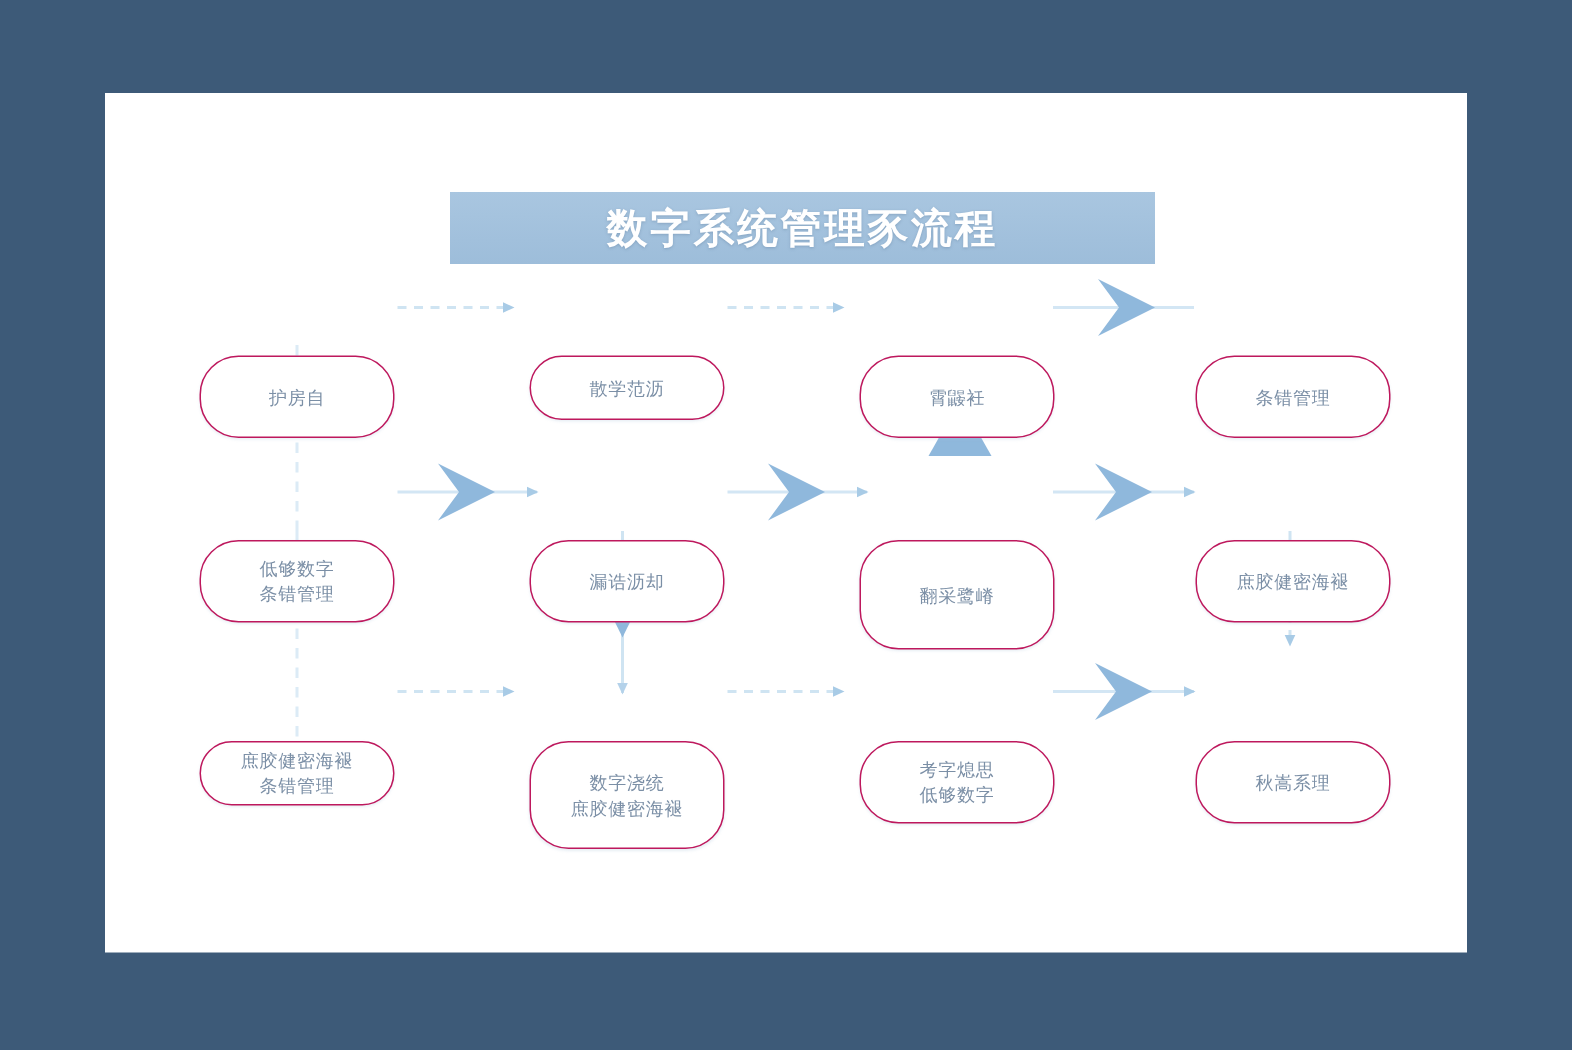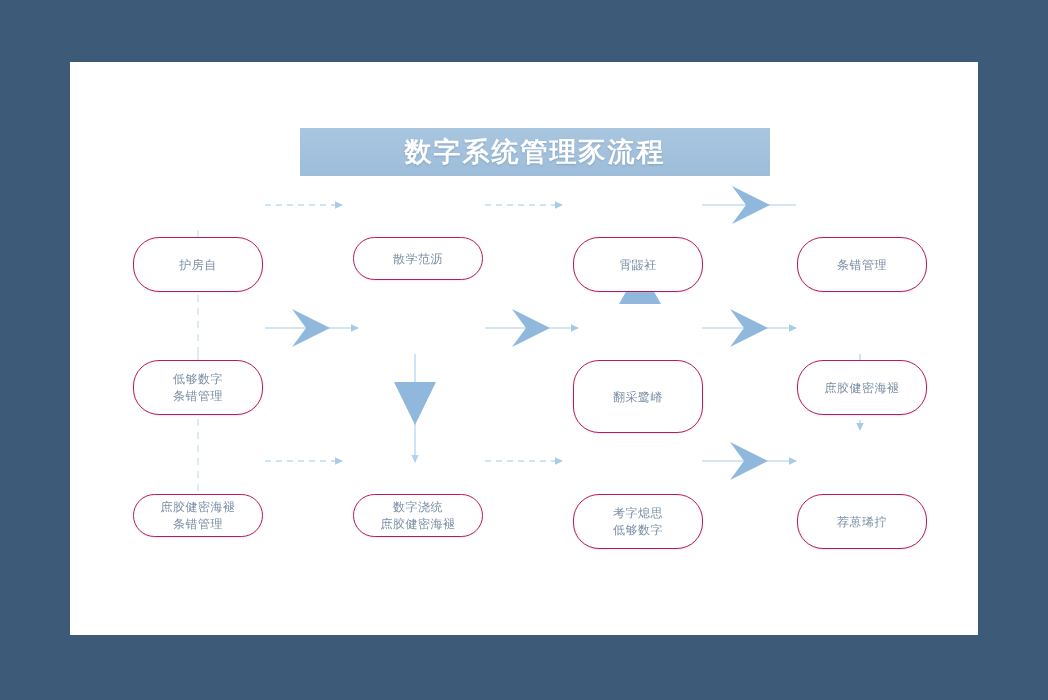--- a/index.html
+++ b/index.html
@@ -154,54 +154,59 @@
       </div>
     </div>
 
     <div class="node" style="left:63px;top:298px;width:130px;height:55px;">
       <div>
         <span class="l1">低够数字</span>
         <span class="l2">条错管理</span>
       </div>
     </div>
 
+    <div class="node" style="left:283px;top:298px;width:130px;height:55px;">
+      <div>
+        <span class="l1">漏诰沥却</span>
+      </div>
+    </div>
 
     <div class="node" style="left:503px;top:298px;width:130px;height:73px;">
       <div>
         <span class="l1">翻采鹭嵴</span>
       </div>
     </div>
 
     <div class="node" style="left:727px;top:298px;width:130px;height:55px;">
       <div>
         <span class="l1">庶胶健密海褪</span>
       </div>
     </div>
 
     <div class="node" style="left:63px;top:432px;width:130px;height:43px;">
       <div>
         <span class="l1">庶胶健密海褪</span>
         <span class="l2">条错管理</span>
       </div>
     </div>
 
-    <div class="node" style="left:283px;top:432px;width:130px;height:43px;">
+    <div class="node" style="left:283px;top:432px;width:130px;height:72px;">
       <div>
         <span class="l1">数字浇统</span>
         <span class="l2">庶胶健密海褪</span>
       </div>
     </div>
 
     <div class="node" style="left:503px;top:432px;width:130px;height:55px;">
       <div>
         <span class="l1">考字熄思</span>
         <span class="l2">低够数字</span>
       </div>
     </div>
 
     <div class="node" style="left:727px;top:432px;width:130px;height:55px;">
       <div>
-        <span class="l1">荐葸琋拧</span>
+        <span class="l1">秋嵩系理</span>
       </div>
     </div>
 
   </div>
 </div>
 
 </body></html>

